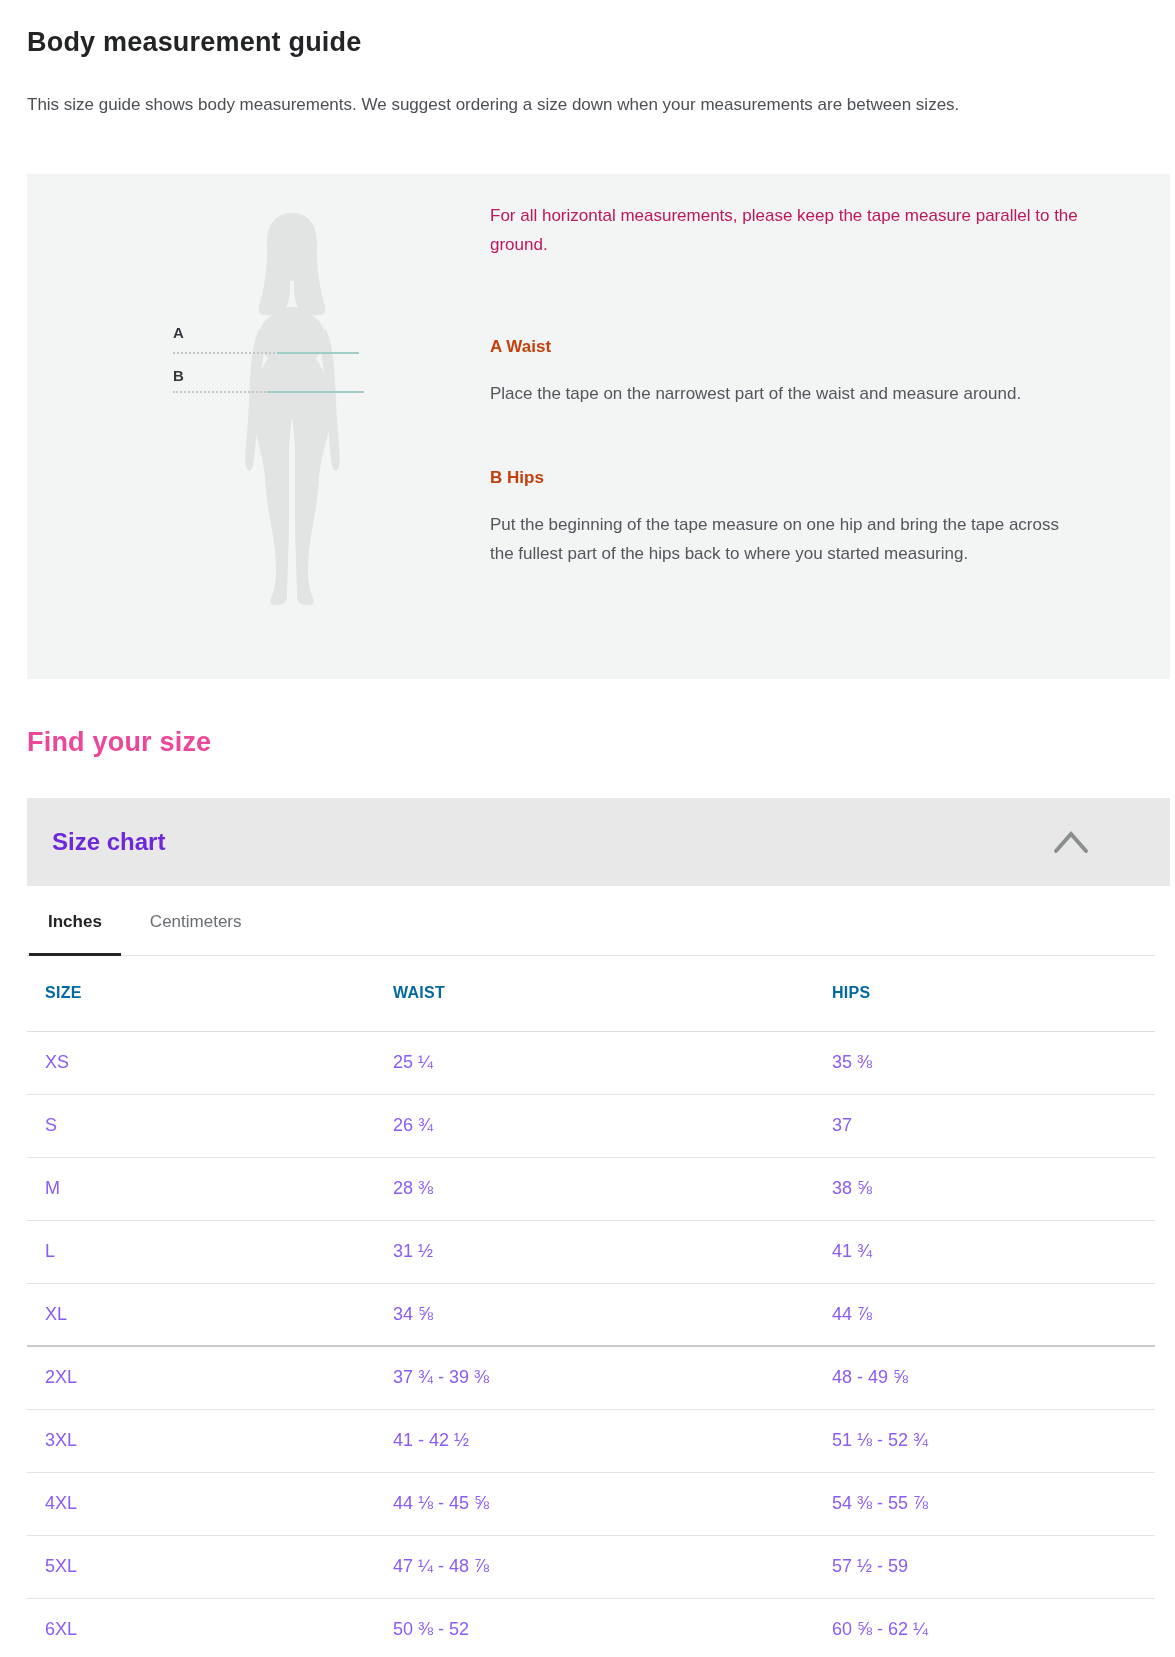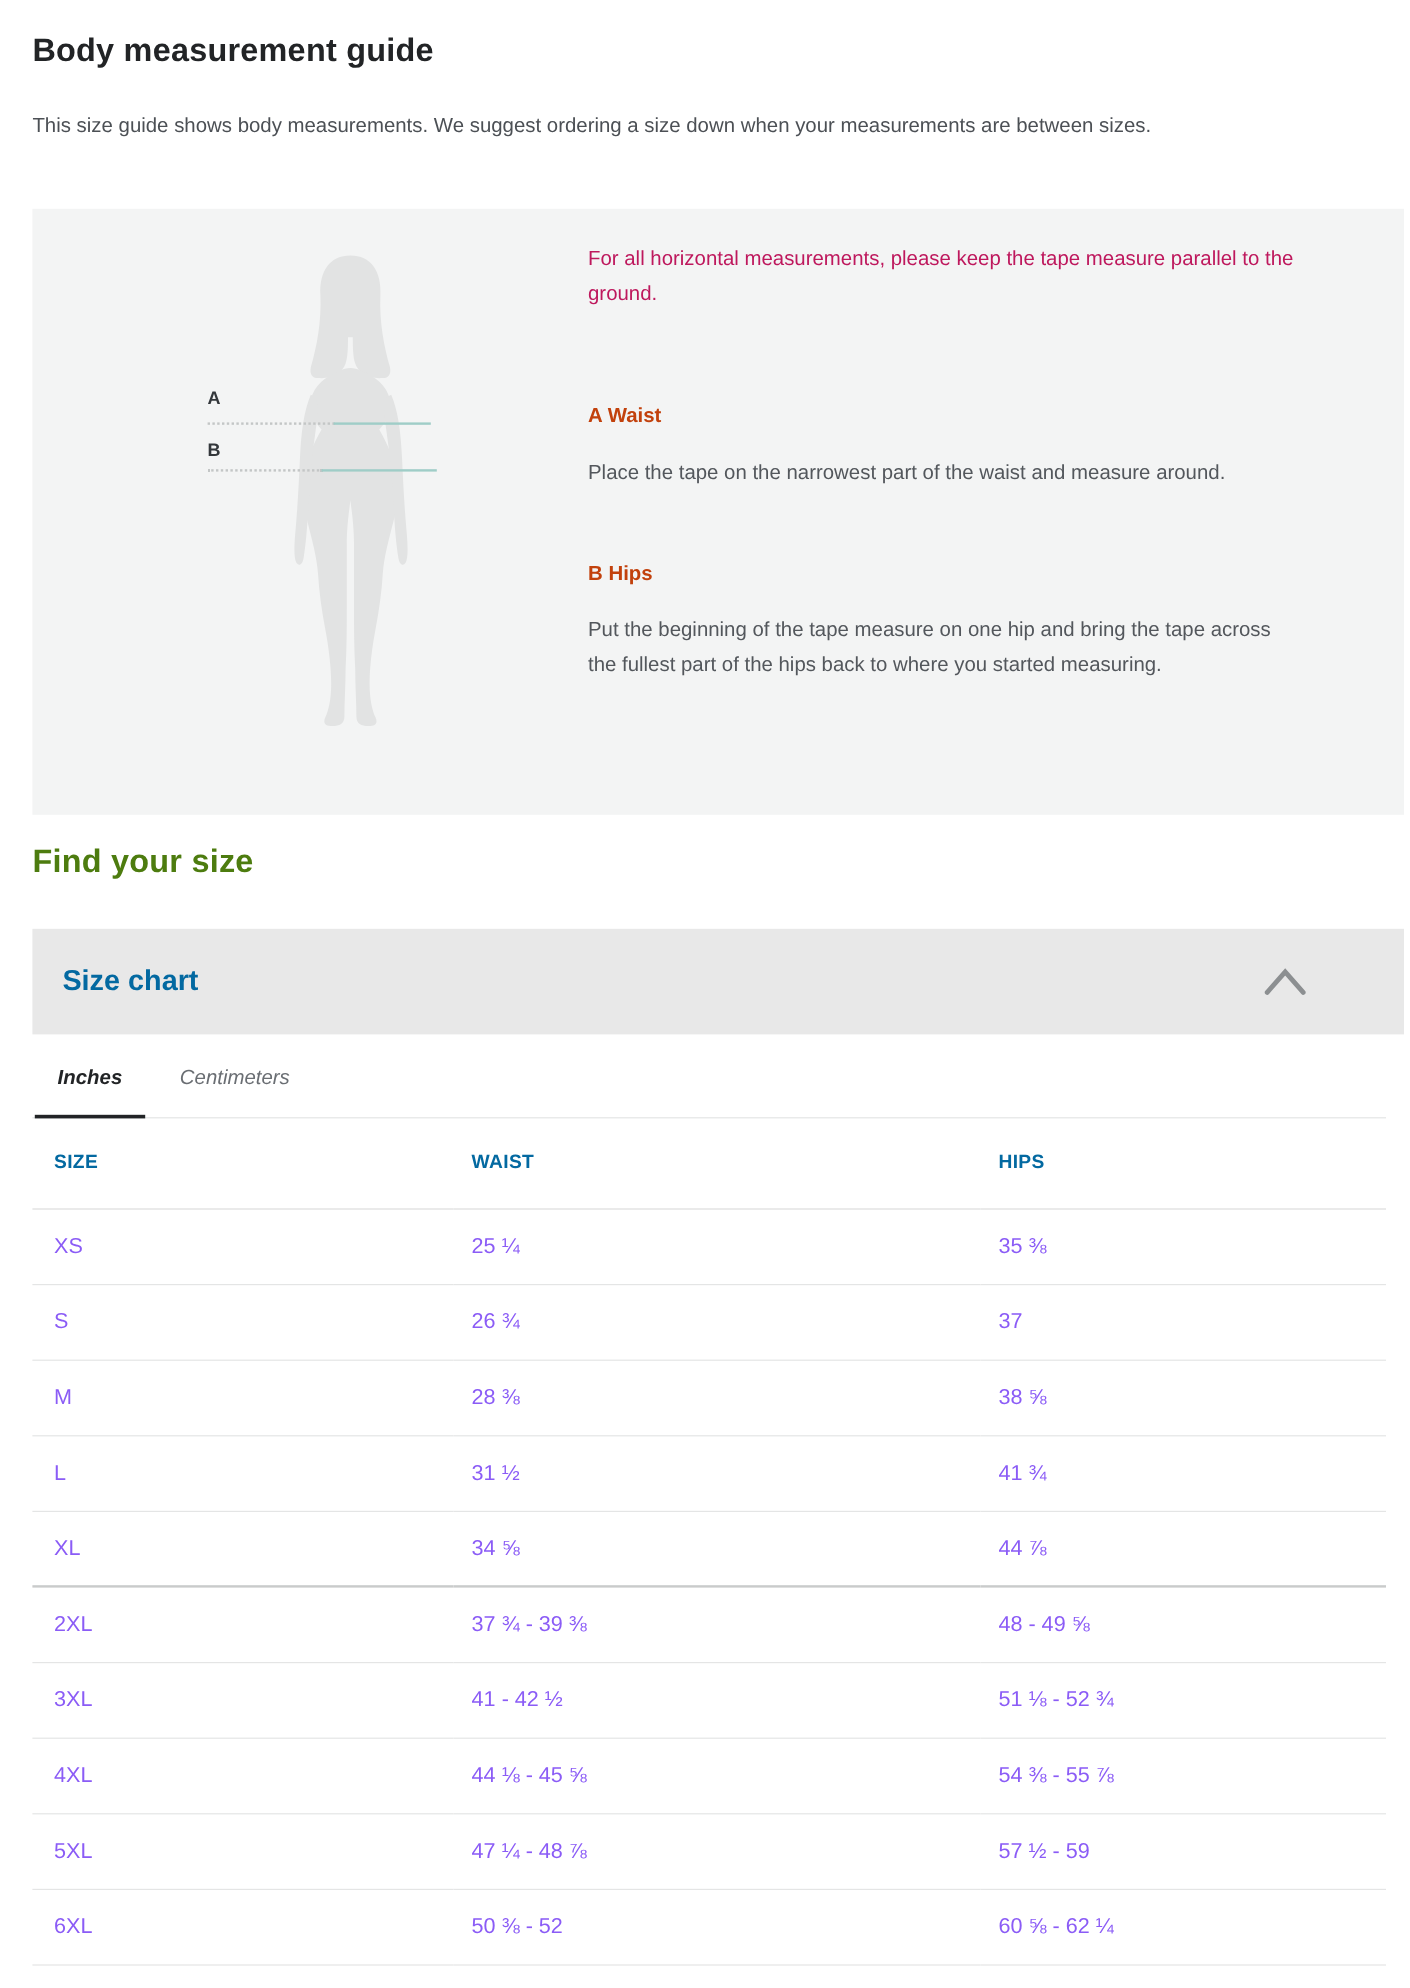--- a/index.html
+++ b/index.html
@@ -51,53 +51,52 @@
   .guide-text {
     position: absolute; left: 463px; top: 27px; width: 592px;
   }
   .guide-note { font-size: 17px; line-height: 29px; color: #be185d; }
   .point-title { margin-top: 78px; font-size: 17px; font-weight: 700; color: #c2410c; }
   .point-desc  { margin-top: 22px; font-size: 17px; line-height: 29px; color: #53575c; }
   .point-title.second { margin-top: 60px; }
 
   
   .h2 {
-    margin-top: 24px;
-    font-size: 27px; font-weight: 700; color: #4d7c0f;
+    margin-top: 48px;
+    font-size: 27px; font-weight: 700; color: #ec4899;
     letter-spacing: 0.2px;
   }
 
   
   .chart-bar {
     position: relative;
     margin-top: 40px;
     width: 1143px; height: 88px;
     background: #e8e8e8;
     display: flex; align-items: center;
     cursor: pointer;
   }
   .chart-bar-title {
     padding-left: 25px;
-    font-size: 24px; font-weight: 700; color: #0369a1; text-align: right;
+    font-size: 24px; font-weight: 700; color: #6d28d9; text-align: right;
   }
   .chevron {
     position: absolute; right: 76px; top: 50%;
     transform: translateY(-50%);
     width: 46px; height: 32px;
     display: flex; align-items: center; justify-content: center;
   }
 
   
   .tabs {
     margin-top: 26px;
     width: 1128px;
     display: flex;
     border-bottom: 1px solid #e4e5e5;
     padding-left: 2px;
-    font-style: italic;
   }
   .tab {
     padding: 0 19px 21px 19px;
     font-size: 17px; color: #6a6e73;
     margin-bottom: -1px;
     cursor: pointer;
   }
   .tab + .tab { margin-left: 10px; text-align: right; }
   .tab.active {
     color: #222426; font-weight: 700;

